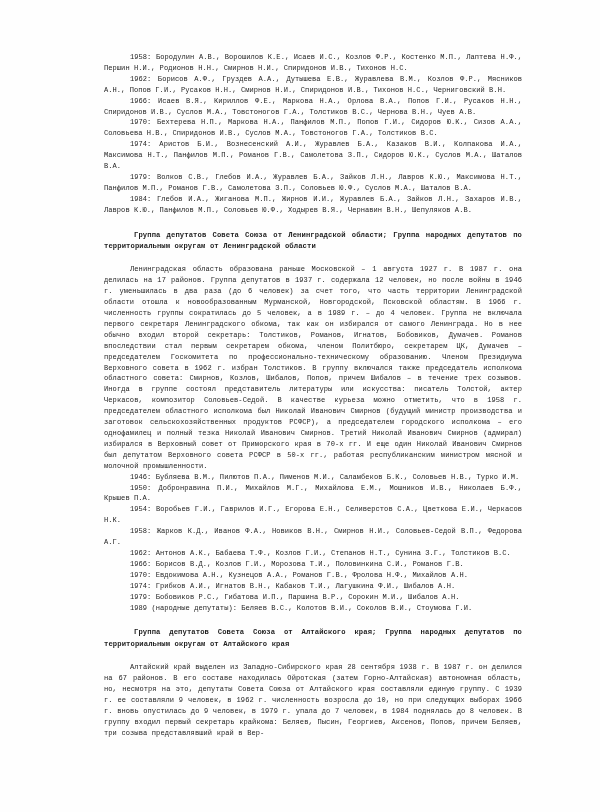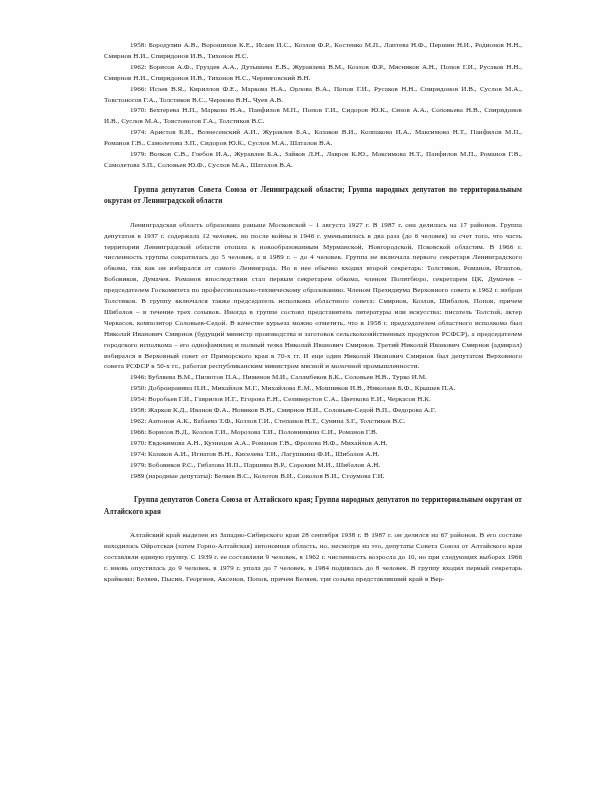--- a/index.html
+++ b/index.html
@@ -12,22 +12,23 @@
     height: 812px;
     overflow: hidden;
     font-family: "Liberation Serif", "DejaVu Serif", serif;
     color: #1d1d1d;
   }
   .page {
     position: relative;
     width: 600px;
     height: 812px;
     box-sizing: border-box;
-    padding: 40px 78px 0 104px;
+    padding: 52px 78px 0 104px;
     background: #fefefe;
+    font-family: Liberation Mono, monospace;
   }
   .para {
     margin: 0;
     font-size: 7.05px;
     line-height: 10.9px;
     text-align: justify;
     text-justify: inter-word;
     letter-spacing: 0.08px;
     word-spacing: 0.2px;
     -webkit-font-smoothing: none;
@@ -77,41 +78,42 @@
 
 <div class="page">
 
   <div>
     <p class="roster">1958: Бородулин А.В., Ворошилов К.Е., Исаев И.С., Козлов Ф.Р., Костенко М.П., Лаптева Н.Ф., Першин Н.И., Родионов Н.Н., Смирнов Н.И., Спиридонов И.В., Тихонов Н.С.</p>
     <p class="roster">1962: Борисов А.Ф., Груздев А.А., Дутышева Е.В., Журавлева В.М., Козлов Ф.Р., Мясников А.Н., Попов Г.И., Русаков Н.Н., Смирнов Н.И., Спиридонов И.В., Тихонов Н.С., Черниговский В.Н.</p>
     <p class="roster">1966: Исаев В.Я., Кириллов Ф.Е., Маркова Н.А., Орлова В.А., Попов Г.И., Русаков Н.Н., Спиридонов И.В., Суслов М.А., Товстоногов Г.А., Толстиков В.С., Чернова В.Н., Чуев А.В.</p>
     <p class="roster">1970: Бехтерева Н.П., Маркова Н.А., Панфилов М.П., Попов Г.И., Сидоров Ю.К., Сизов А.А., Соловьева Н.В., Спиридонов И.В., Суслов М.А., Товстоногов Г.А., Толстиков В.С.</p>
     <p class="roster">1974: Аристов Б.И., Вознесенский А.И., Журавлев Б.А., Казаков В.И., Колпакова И.А., Максимова Н.Т., Панфилов М.П., Романов Г.В., Самолетова З.П., Сидоров Ю.К., Суслов М.А., Шаталов В.А.</p>
     <p class="roster">1979: Волков С.В., Глебов И.А., Журавлев Б.А., Зайков Л.Н., Лавров К.Ю., Максимова Н.Т., Панфилов М.П., Романов Г.В., Самолетова З.П., Соловьев Ю.Ф., Суслов М.А., Шаталов В.А.</p>
+    <p class="roster">1984: Глебов И.А., Жиганова М.П., Жирнов И.И., Журавлев Б.А., Зайков Л.Н., Захаров И.В., Лавров К.Ю., Панфилов М.П., Соловьев Ю.Ф., Ходырев В.Я., Чернавин В.Н., Шепуляков А.В.</p>
   </div>
 
   <div class="gap-lg"></div>
 
   <h2 class="heading">Группа депутатов Совета Союза от Ленинградской области; Группа народных депутатов по территориальным округам от Ленинградской области</h2>
 
   <div class="gap-md"></div>
 
   <div class="body-block">
     <p class="para indent">Ленинградская область образована раньше Московской – 1 августа 1927 г. В 1987 г. она делилась на 17 районов. Группа депутатов в 1937 г. содержала 12 человек, но после войны в 1946 г. уменьшилась в два раза (до 6 человек) за счет того, что часть территории Ленинградской области отошла к новообразованным Мурманской, Новгородской, Псковской областям. В 1966 г. численность группы сократилась до 5 человек, а в 1989 г. – до 4 человек. Группа не включала первого секретаря Ленинградского обкома, так как он избирался от самого Ленинграда. Но в нее обычно входил второй секретарь: Толстиков, Романов, Игнатов, Бобовиков, Думачев. Романов впоследствии стал первым секретарем обкома, членом Политбюро, секретарем ЦК, Думачев – председателем Госкомитета по профессионально-техническому образованию. Членом Президиума Верховного совета в 1962 г. избран Толстиков. В группу включался также председатель исполкома областного совета: Смирнов, Козлов, Шибалов, Попов, причем Шибалов – в течение трех созывов. Иногда в группе состоял представитель литературы или искусства: писатель Толстой, актер Черкасов, композитор Соловьев-Седой. В качестве курьеза можно отметить, что в 1958 г. председателем областного исполкома был Николай Иванович Смирнов (будущий министр производства и заготовок сельскохозяйственных продуктов РСФСР), а председателем городского исполкома – его однофамилец и полный тезка Николай Иванович Смирнов. Третий Николай Иванович Смирнов (адмирал) избирался в Верховный совет от Приморского края в 70-х гг. И еще один Николай Иванович Смирнов был депутатом Верховного совета РСФСР в 50-х гг., работая республиканским министром мясной и молочной промышленности.</p>
   </div>
 
   <div>
     <p class="roster">1946: Бубляева В.М., Пилютов П.А., Пименов М.И., Саламбеков Б.К., Соловьев Н.В., Турко И.М.</p>
     <p class="roster">1950: Добронравина П.И., Михайлов М.Г., Михайлова Е.М., Мошников И.В., Николаев Б.Ф., Крышев П.А.</p>
     <p class="roster">1954: Воробьев Г.И., Гаврилов И.Г., Егорова Е.Н., Селиверстов С.А., Цветкова Е.И., Черкасов Н.К.</p>
     <p class="roster">1958: Жарков К.Д., Иванов Ф.А., Новиков В.Н., Смирнов Н.И., Соловьев-Седой В.П., Федорова А.Г.</p>
     <p class="roster">1962: Антонов А.К., Бабаева Т.Ф., Козлов Г.И., Степанов Н.Т., Сунина З.Г., Толстиков В.С.</p>
     <p class="roster">1966: Борисов В.Д., Козлов Г.И., Морозова Т.И., Половинкина С.И., Романов Г.В.</p>
     <p class="roster">1970: Евдокимова А.Н., Кузнецов А.А., Романов Г.В., Фролова Н.Ф., Михайлов А.Н.</p>
-    <p class="roster">1974: Казаков А.И., Игнатов В.Н., Киселева Т.И., Лагушкина Ф.И., Шибалов А.Н.</p>
+    <p class="roster">1974: Грибков А.И., Игнатов В.Н., Кабаков Т.И., Лагушкина Ф.И., Шибалов А.Н.</p>
     <p class="roster">1979: Бобовиков Р.С., Гибатова И.П., Паршина В.Р., Сорокин М.И., Шибалов А.Н.</p>
     <p class="roster">1989 (народные депутаты): Беляев В.С., Колотов В.И., Соколов В.И., Стоумова Г.И.</p>
   </div>
 
   <div class="gap-lg"></div>
 
   <h2 class="heading">Группа депутатов Совета Союза от Алтайского края; Группа народных депутатов по территориальным округам от Алтайского края</h2>
 
   <div class="gap-md"></div>
 

